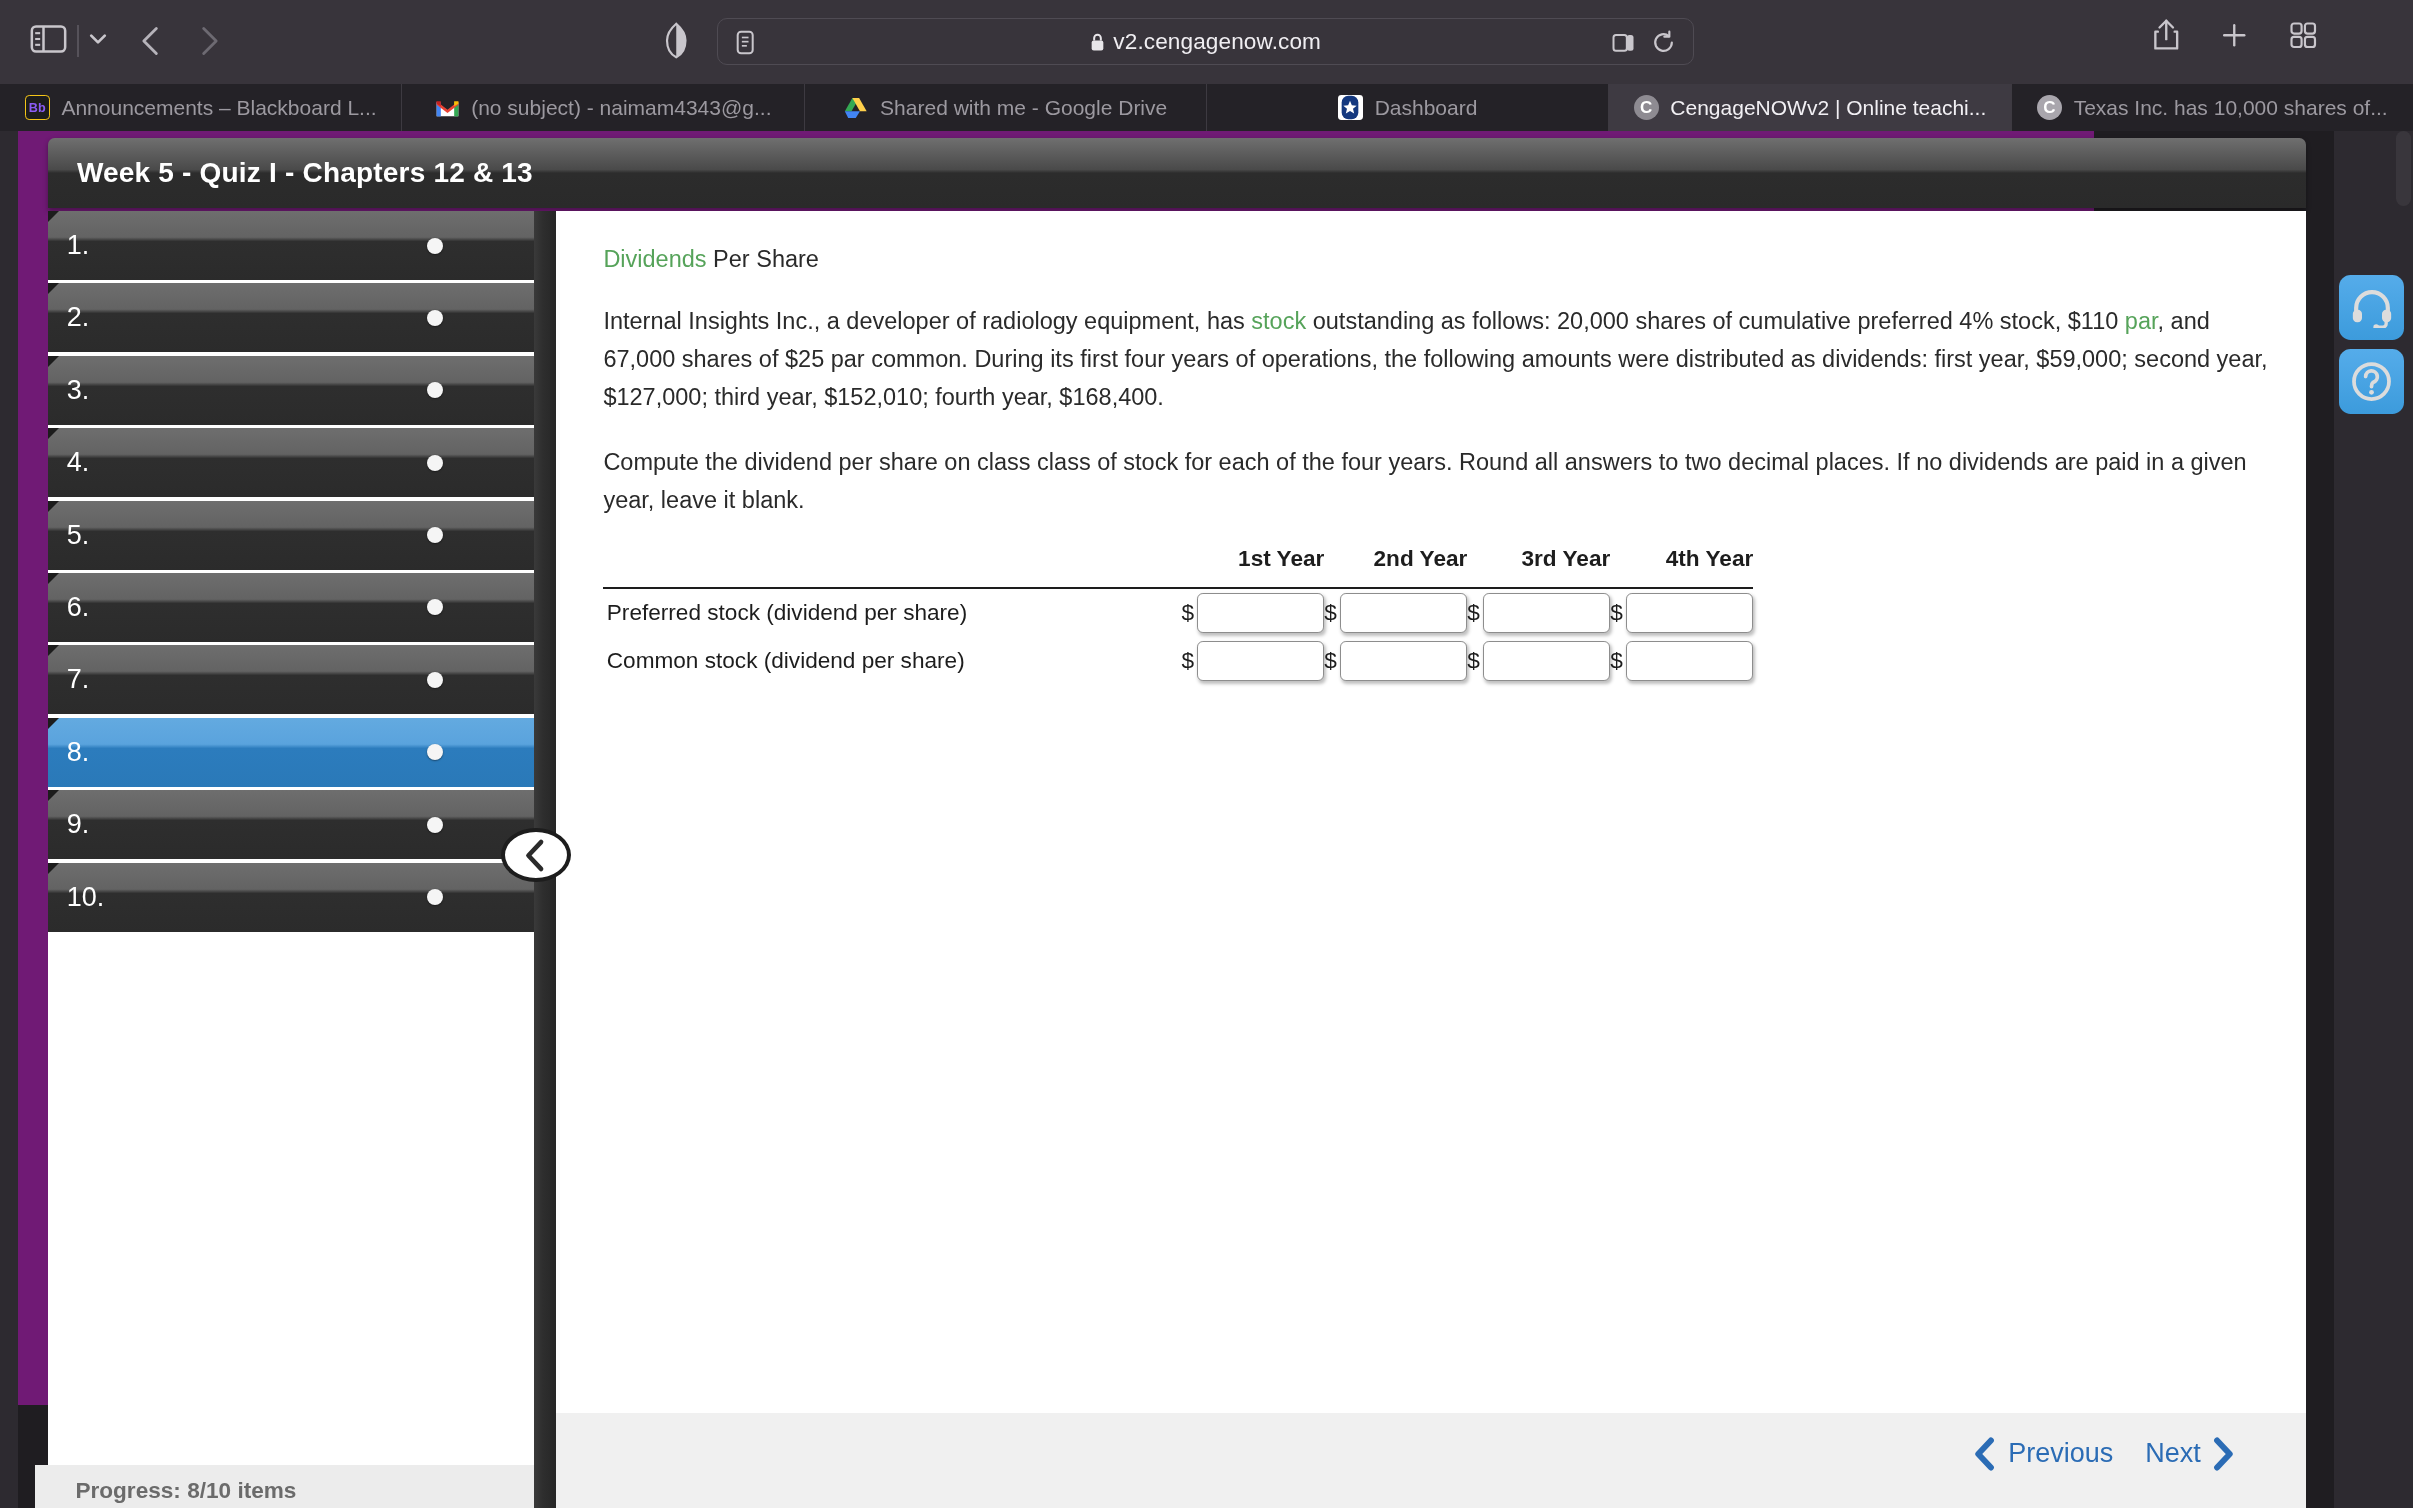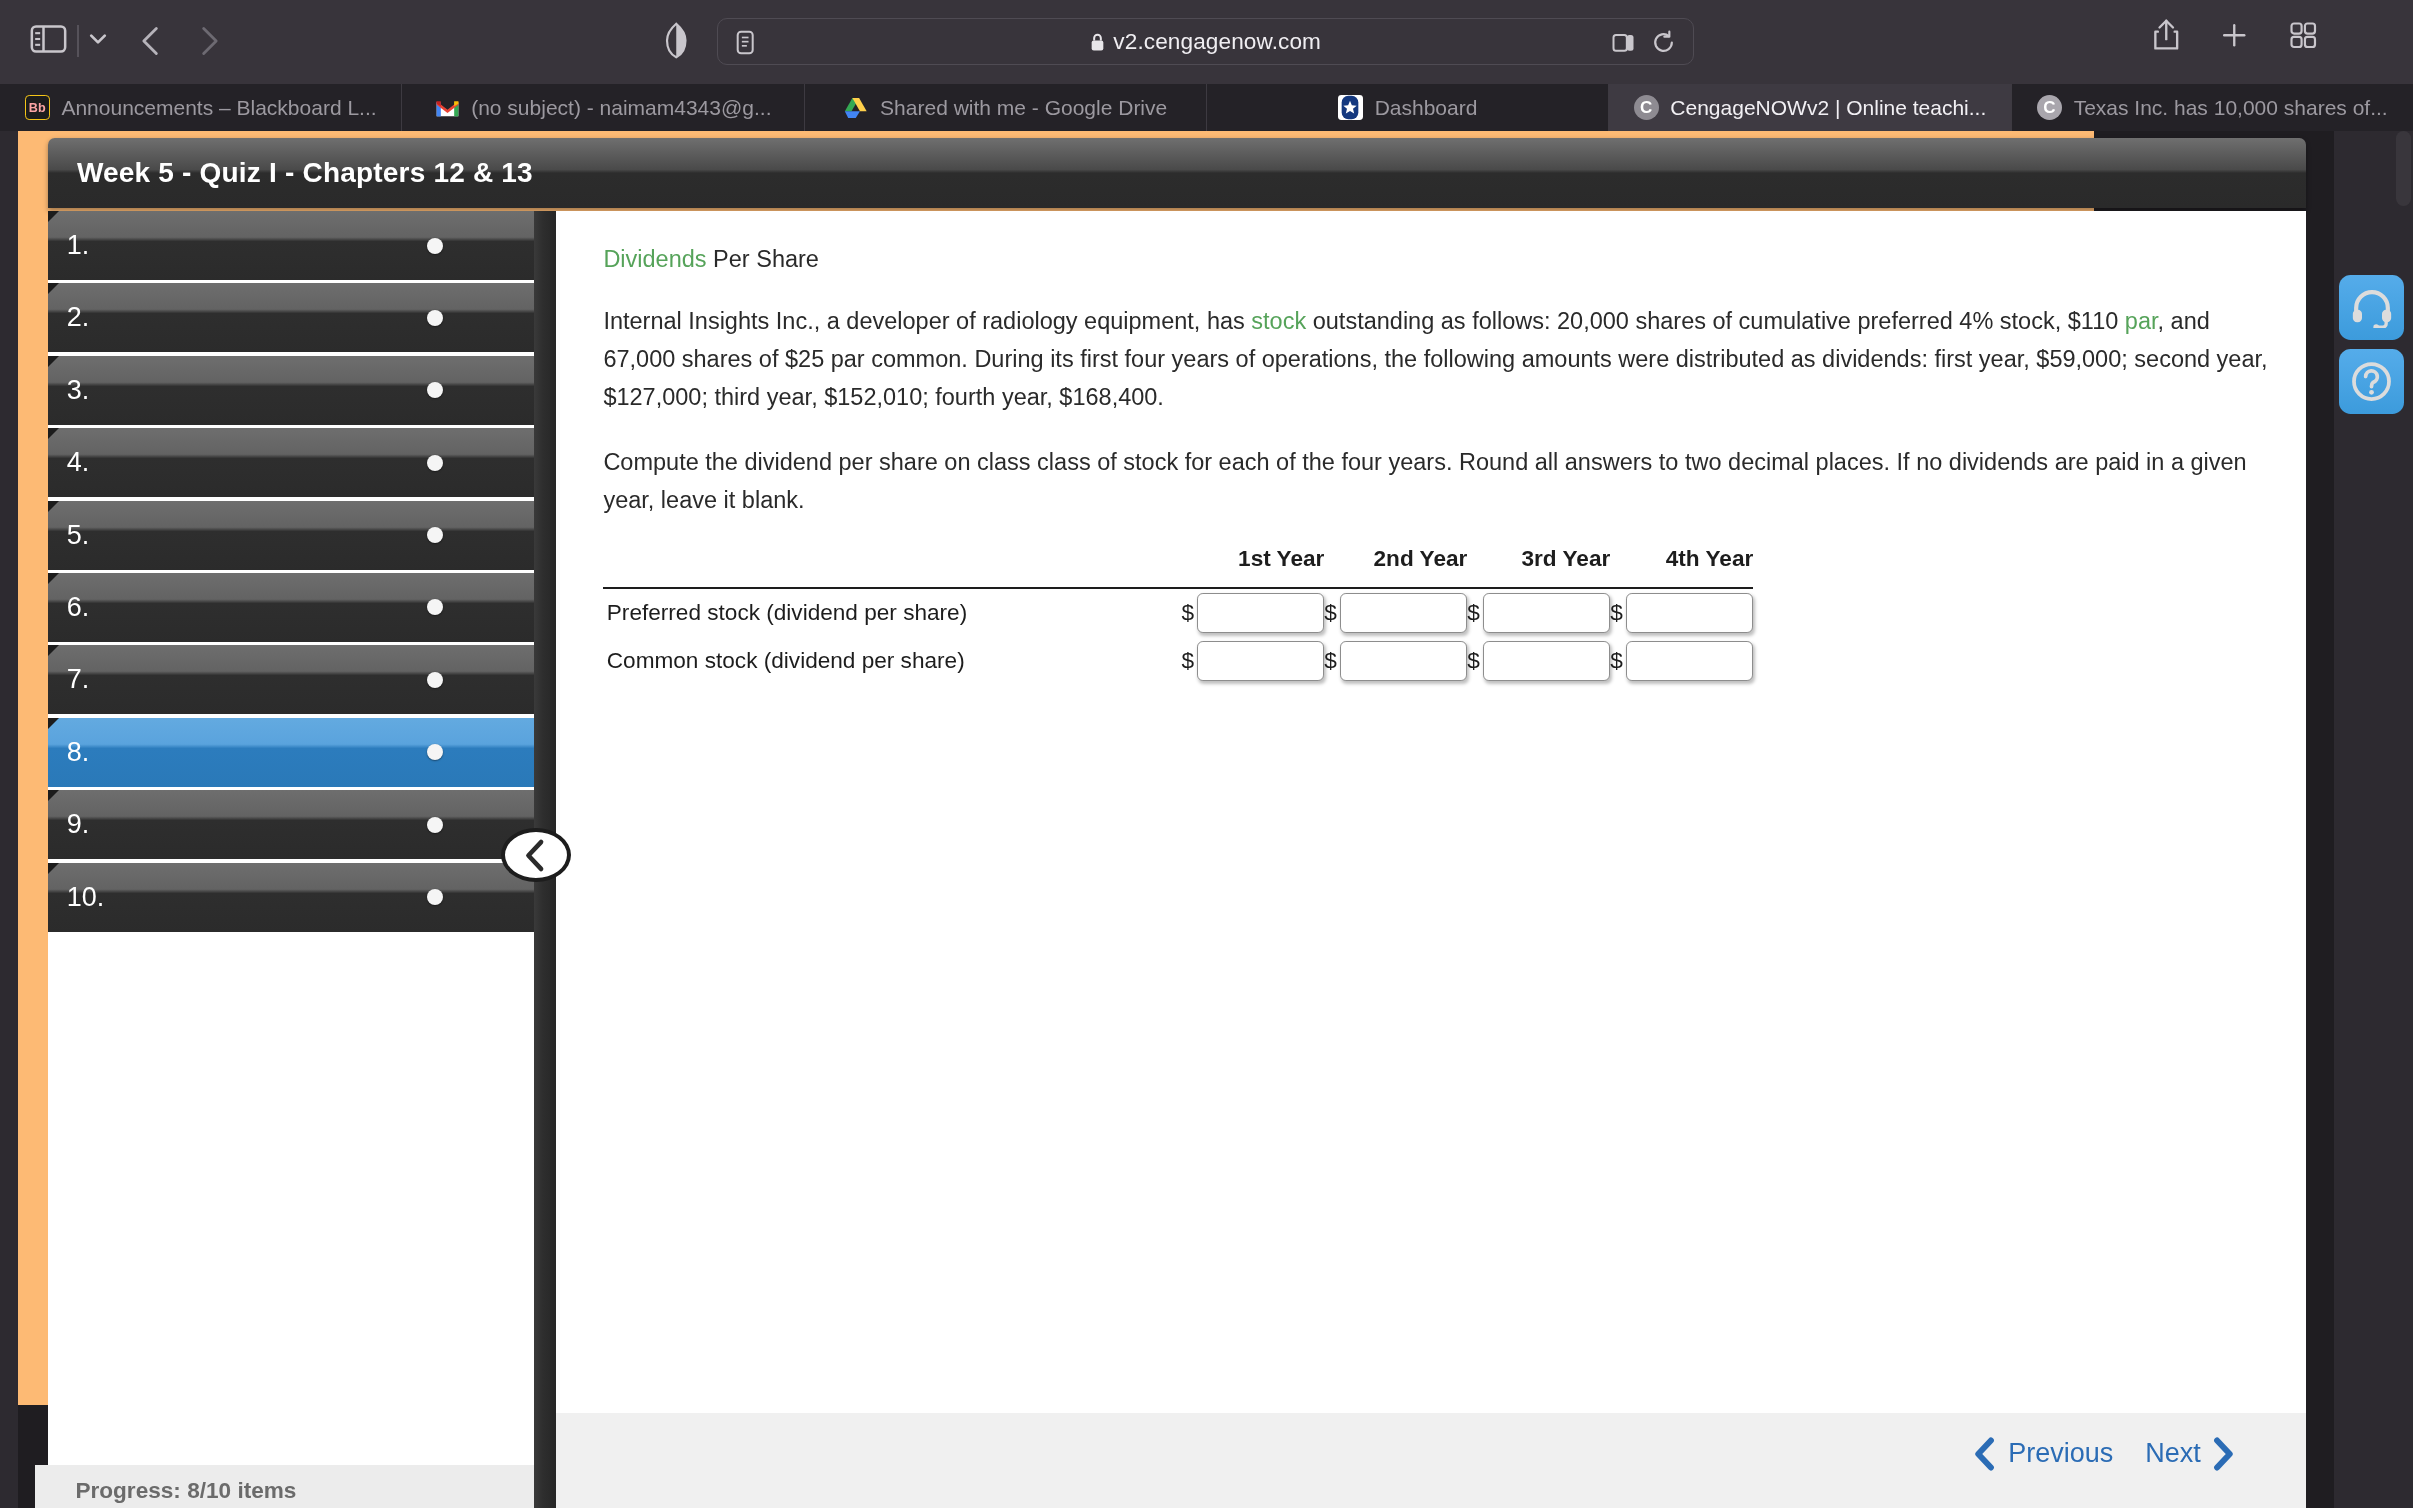--- a/index.html
+++ b/index.html
@@ -49,41 +49,41 @@
   .tab {
     flex: 1 1 0; display: flex; align-items: center; justify-content: center;
     gap: 11.7px; color: #9c99a0; font-size: 21px;
     border-right: 0.8px solid #3d3a41; position: relative; overflow: hidden;
     padding: 0 17px; white-space: nowrap;
   }
   .tab:last-child { border-right: none; }
   .tab.active { background: #3e3a42; color: #f2f0f4; }
   .tab-favicon { width: 25px; height: 25px; flex: 0 0 25px; border-radius: 4.2px;
     display: flex; align-items: center; justify-content: center; font-size: 16px; font-weight: bold; }
-  .fav-bb { background: #1d1d1d; color: #fca5a5; border: 1.7px solid #f5c518; font-size: 12.6px; }
+  .fav-bb { background: #1d1d1d; color: #8b5cf6; border: 1.7px solid #f5c518; font-size: 12.6px; }
   .fav-gmail { background: transparent; }
   .fav-drive { background: transparent; }
   .fav-dash { background: #ffffff; border-radius: 3.4px; }
   .fav-c { background: #8e8b92; color: #ffffff; border-radius: 50%; font-size: 17px; }
   .fav-c.light { background: #a9a6ad; }
 
   
   #page {
     position: absolute; left: 0; top: 131px; width: 2413px; height: 1378px;
     background: #2d2a30;
   }
   #page-inner {
     position: absolute; left: 18.4px; top: 0px; width: 2316px; height: 1378px;
     background: #1f1d21;
   }
 
   
   #assignment {
     position: absolute; left: 0px; top: 0px; width: 2076px; height: 1274px;
-    background: #fdba74;
+    background: #701a75;
   }
   #quiz-header {
     position: absolute; left: 30px; top: 6.7px; width: 2258px; height: 70px;
     background: linear-gradient(to bottom, #6f6f6f 0%, #4a4a4a 45%, #2c2c2c 50%, #2a2a2a 100%);
     border-radius: 6.7px 6.7px 0 0;
     display: flex; align-items: center;
     box-shadow: 0 2.5px 5px rgba(0,0,0,.35);
   }
   #quiz-title { color: #ffffff; font-size: 28px; font-weight: bold; margin-left: 28.5px; letter-spacing: 0.2px; }
 

